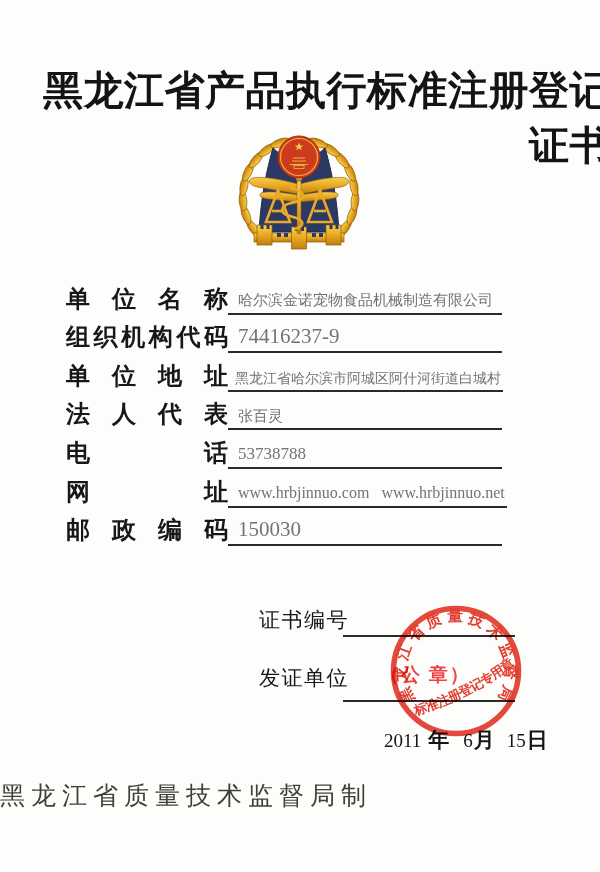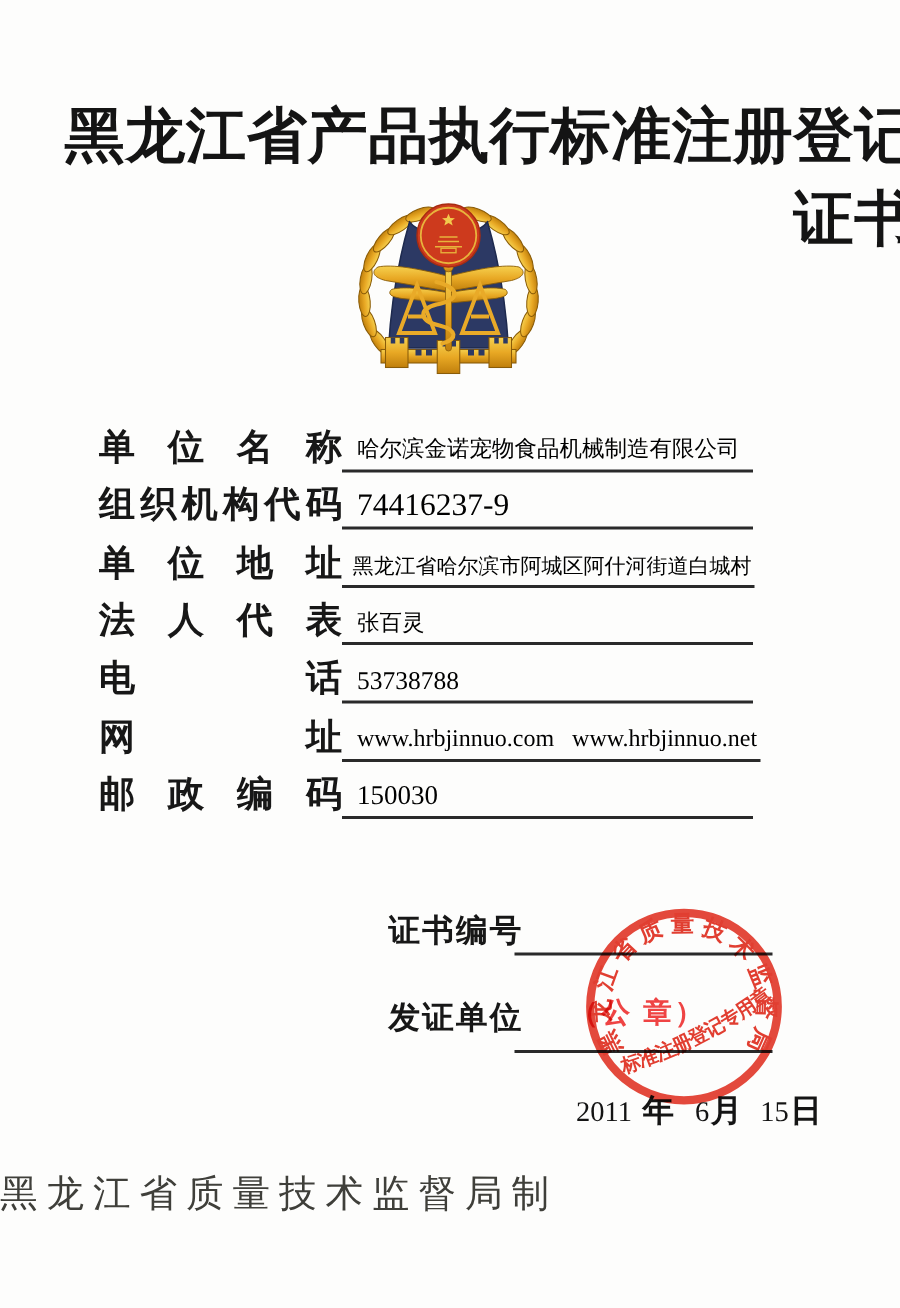--- a/index.html
+++ b/index.html
@@ -20,28 +20,28 @@
   .frow{display:flex;align-items:flex-end;height:38.6px;}
   .flabel{
     width:162px;flex:0 0 162px;
     font-family:Liberation Serif, serif;font-weight:bold;
     font-size:24px;line-height:1;color:#171717;
     text-align:justify;text-align-last:justify;
     padding-bottom:4px;
   }
   .fvalue{
     flex:1;border-bottom:2px solid #2a2a2a;
-    font-size:15px;line-height:1.15;color:#000000;
+    font-size:15px;line-height:1.15;color:#737373;
     padding:0 2px 3px 10px;white-space:pre;
     font-family:"Liberation Serif", serif;
   }
   .fvalue.tight{font-size:14px;padding-left:7px;letter-spacing:0;}
   .certlabel{
     position:absolute;font-family:"Liberation Sans", sans-serif;
-    font-weight:bold;font-size:21px;letter-spacing:1.5px;color:#171717;
+    font-weight:normal;font-size:21px;letter-spacing:1.5px;color:#171717;
   }
   .blank-line{position:absolute;width:172px;border-top:2px solid #2a2a2a;}
   .seal-note{
     position:absolute;left:380px;top:662px;
     font-weight:bold;font-size:19px;letter-spacing:2px;color:#ef4444;
     font-family:"Liberation Serif", serif;
   }
   .issue-date{
     position:absolute;left:384px;top:726px;
     display:flex;align-items:baseline;color:#141414;
@@ -167,21 +167,21 @@
     <div class="frow">
       <div class="flabel">电话</div>
       <div class="fvalue" style="font-size:17px;">53738788</div>
     </div>
     <div class="frow">
       <div class="flabel">网址</div>
       <div class="fvalue" style="font-size:16px;">www.hrbjinnuo.com   www.hrbjinnuo.net</div>
     </div>
     <div class="frow">
       <div class="flabel">邮政编码</div>
-      <div class="fvalue" style="font-size:18px;">150030</div>
+      <div class="fvalue" style="font-size:21px;">150030</div>
     </div>
   </div>
 
   <div class="certlabel" style="left:259px;top:606px;">证书编号</div>
   <div class="blank-line" style="left:343px;top:635px;"></div>
 
   <div class="certlabel" style="left:259px;top:664px;">发证单位</div>
   <div class="seal-note">（公 章）</div>
   <div class="blank-line" style="left:343px;top:700px;"></div>
 

